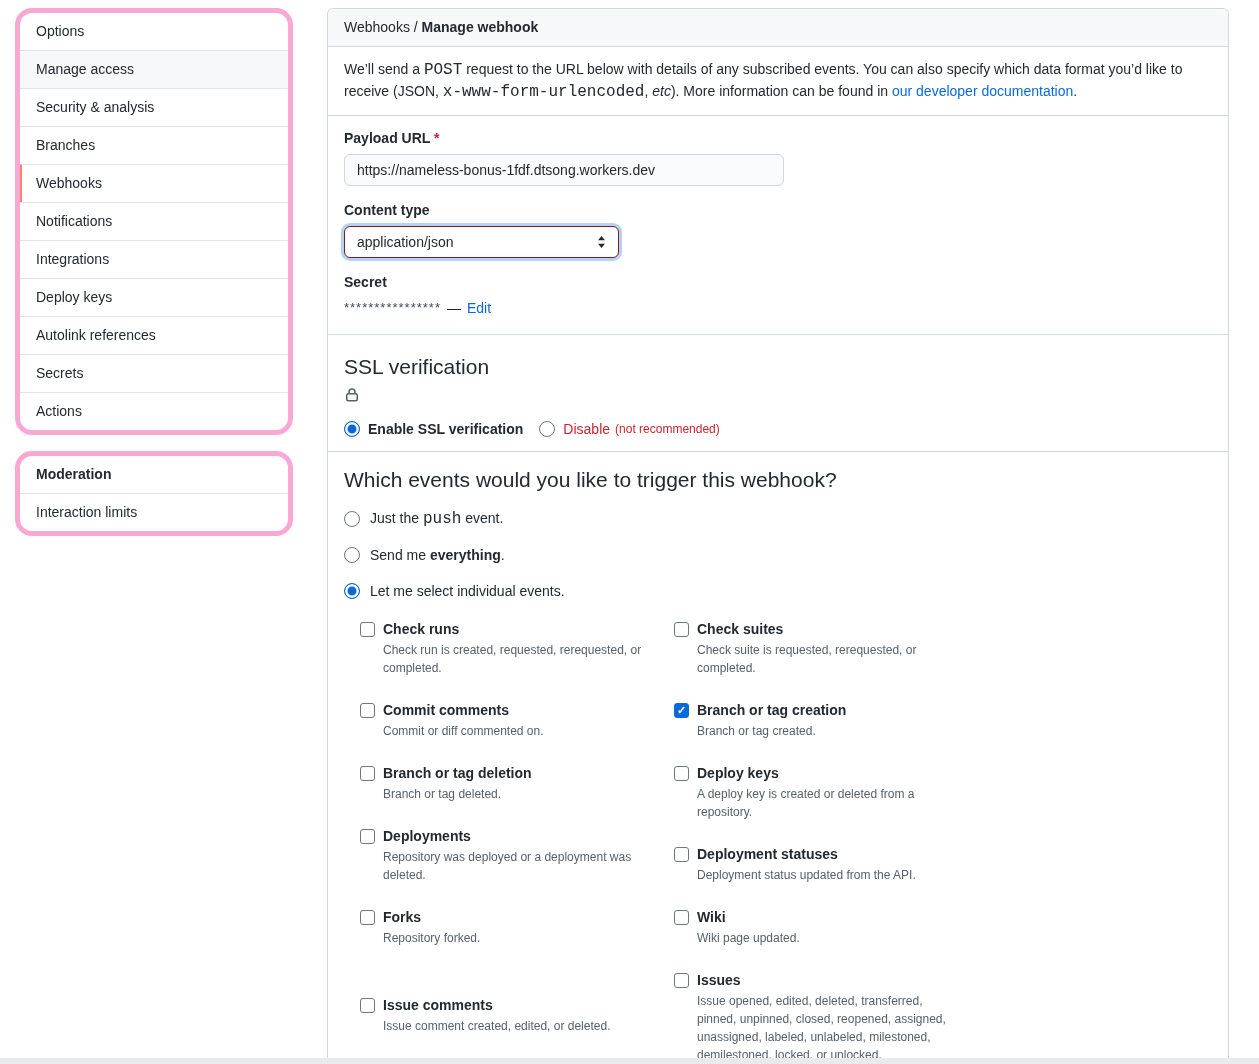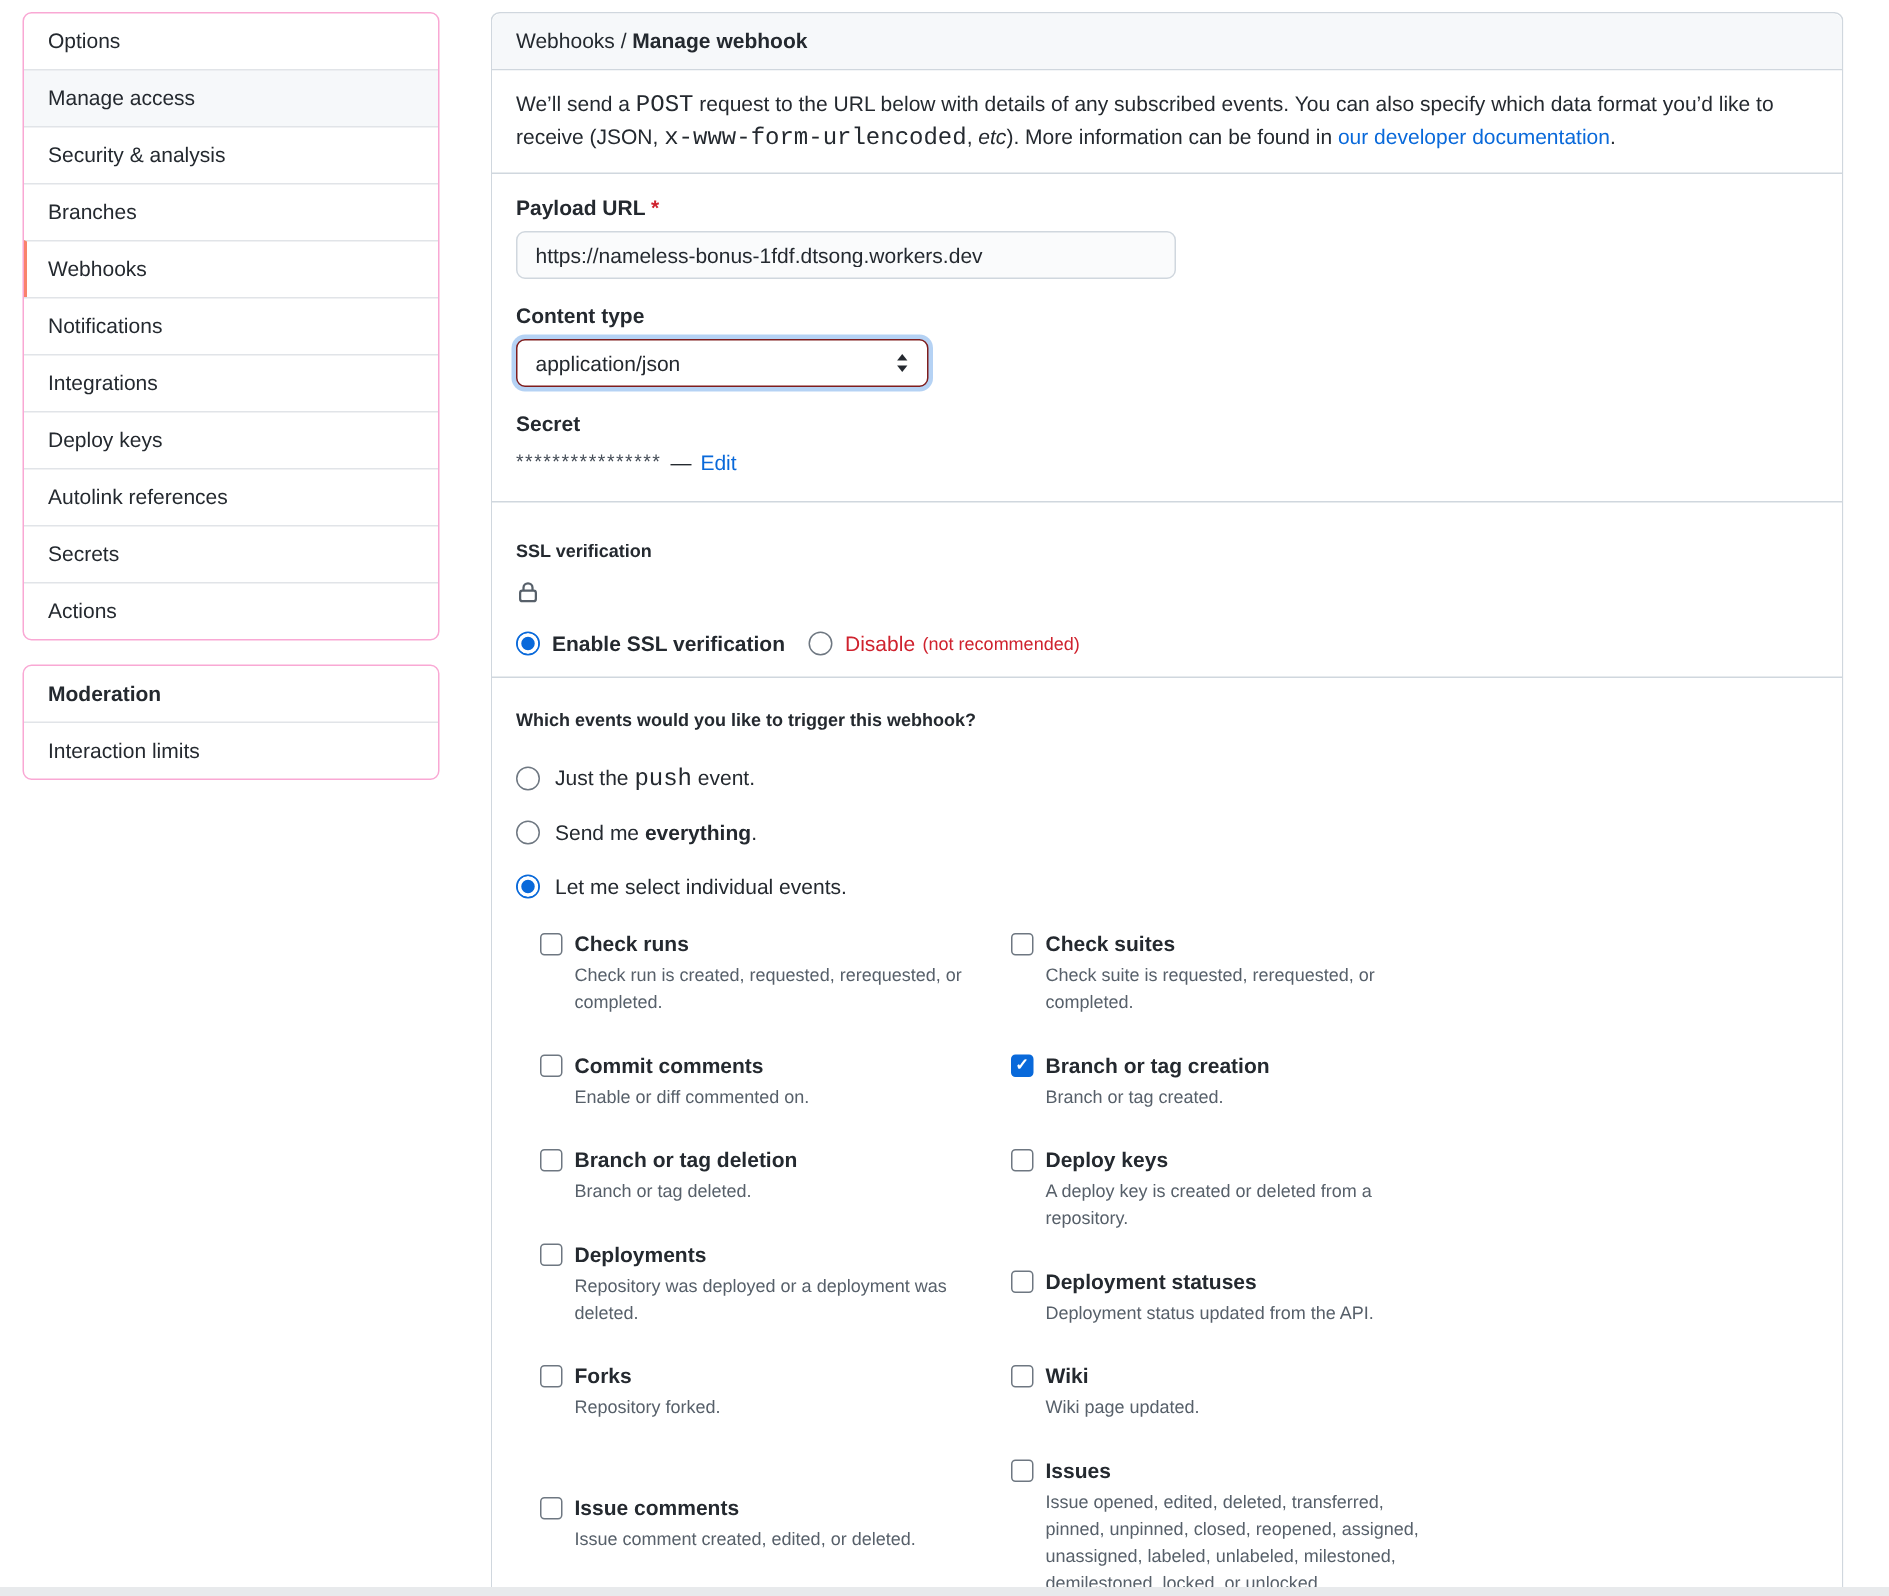--- a/index.html
+++ b/index.html
@@ -7,21 +7,21 @@
   body {
     width: 1259px; height: 1064px; overflow: hidden;
     background: #ffffff;
     font-family: "Liberation Sans", sans-serif;
     font-size: 14px; color: #24292f;
   }
   .layout { display: flex; align-items: flex-start; padding-top: 8px; }
 
   
   .sidebar { width: 278px; margin-left: 15px; flex-shrink: 0; }
-  .side-box { border: 1px solid #f9a8d4; border-radius: 6px; background: #fff; overflow: hidden; }
+  .side-box { border: 5px solid #f9a8d4; border-radius: 17px; background: #fff; overflow: hidden; }
   .side-box + .side-box { margin-top: 16px; }
   .side-item { padding: 8px 16px; line-height: 21px; border-top: 1px solid #e1e4e8; cursor: pointer; }
   .side-box .side-item:first-child, .side-box .side-header + .side-item { border-top: 1px solid #e1e4e8; }
   .side-box > .side-item:first-child { border-top: none; }
   .side-item.hover { background: #f6f8fa; }
   .side-item.active { border-left: 2px solid #f9826c; padding-left: 14px; }
   .side-header { padding: 8px 16px; line-height: 21px; font-weight: 700; }
 
   
   .main { margin-left: 34px; width: 902px; border: 1px solid #d0d7de; border-bottom: none;
@@ -44,21 +44,21 @@
   .mt16 { margin-top: 16px; }
   .text-input { width: 440px; height: 32px; padding: 5px 12px; font-size: 14px;
                 border: 1px solid #d0d7de; border-radius: 6px; background: #fafbfc; color: #24292f;
                 font-family: "Liberation Sans", sans-serif; outline: none; }
   .select { width: 275px; height: 32px; padding: 5px 12px; display: flex; align-items: center;
             justify-content: space-between; border: 1px solid #7f1d1d; border-radius: 6px;
             background: #fff; box-shadow: 0 0 0 3px rgba(9,105,218,0.3); cursor: pointer; }
   .secret-line { display: flex; align-items: center; gap: 6px; margin-top: 6px; line-height: 20px; }
   .secret-mask { font-size: 13px; letter-spacing: 1px; color: #444c56; }
 
-  .section-heading { font-size: 12px; font-weight: 700; line-height: 24px; }
+  .section-heading { font-size: 21px; font-weight: 400; line-height: 24px; }
   .ssl-note { display: flex; align-items: center; gap: 6px; margin-top: 8px; line-height: 20px; }
   .ssl-radios { display: flex; align-items: center; margin-top: 16px; line-height: 20px; }
   .radio { width: 16px; height: 16px; border-radius: 50%; border: 1px solid #6e7781;
            background: #fff; display: inline-block; flex-shrink: 0; cursor: pointer; }
   .radio.checked { border: 1px solid #0969da; background: #0969da; box-shadow: inset 0 0 0 2.5px #fff; }
   .bold { font-weight: 700; }
   .red { color: #cf222e; }
   .small-red { color: #cf222e; font-size: 12px; }
   .gap8 { margin-left: 8px; }
   .gap16 { margin-left: 16px; }
@@ -183,21 +183,21 @@
                 <span class="checkbox"></span>
                 <span class="event-title">Check runs</span>
               </div>
             <div class="event-desc">Check run is created, requested, rerequested, or completed.</div>
           </div>
           <div class="event-item">
             <div class="event-head">
                 <span class="checkbox"></span>
                 <span class="event-title">Commit comments</span>
               </div>
-            <div class="event-desc">Enable or diff commented on.</div>
+            <div class="event-desc">Commit or diff commented on.</div>
           </div>
           <div class="event-item">
             <div class="event-head">
                 <span class="checkbox"></span>
                 <span class="event-title">Branch or tag deletion</span>
               </div>
             <div class="event-desc">Branch or tag deleted.</div>
           </div>
           <div class="event-item">
             <div class="event-head">

